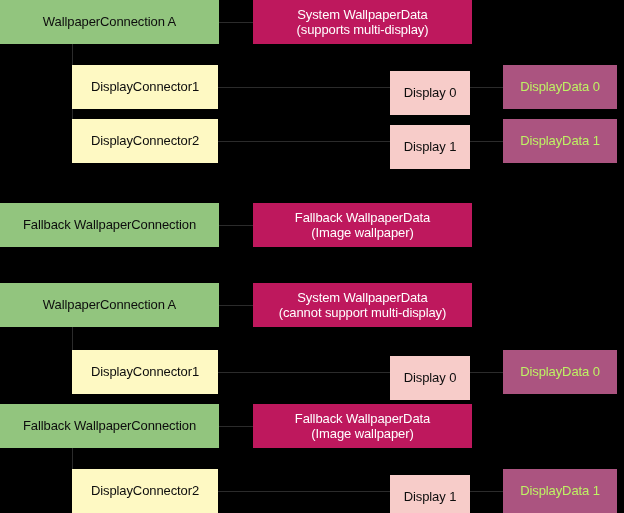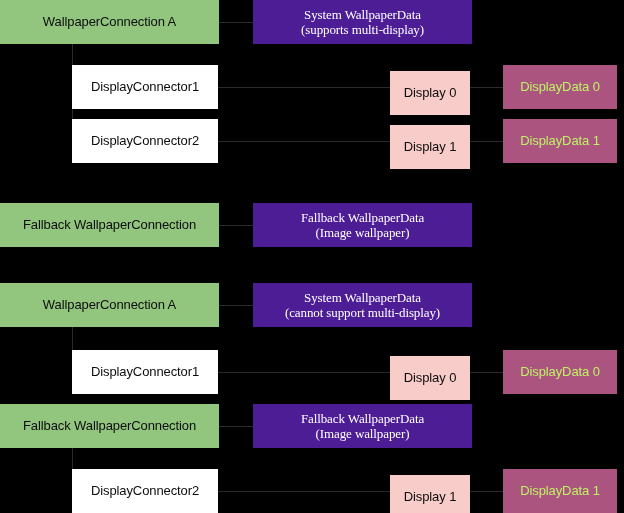--- a/index.html
+++ b/index.html
@@ -26,27 +26,26 @@
     font-size: 13px;
     letter-spacing: -0.1px;
     white-space: pre-line;
     padding: 2px 4px;
   }
   .node.connection {
     background: #92c57e;
     color: #0d0d0d;
   }
   .node.connector {
-    background: #ffffff;
+    background: #fef9c3;
     color: #0d0d0d;
   }
   .node.wallpaperdata {
-    background: #4c1d95;
+    background: #be185d;
     color: #ffffff;
-    font-family: Liberation Serif, serif;
   }
   .node.display {
     background: #f7ccc9;
     color: #0d0d0d;
     margin-top: 6px;
   }
   .node.displaydata {
     background: #ab5480;
     color: #bef264;
   }

